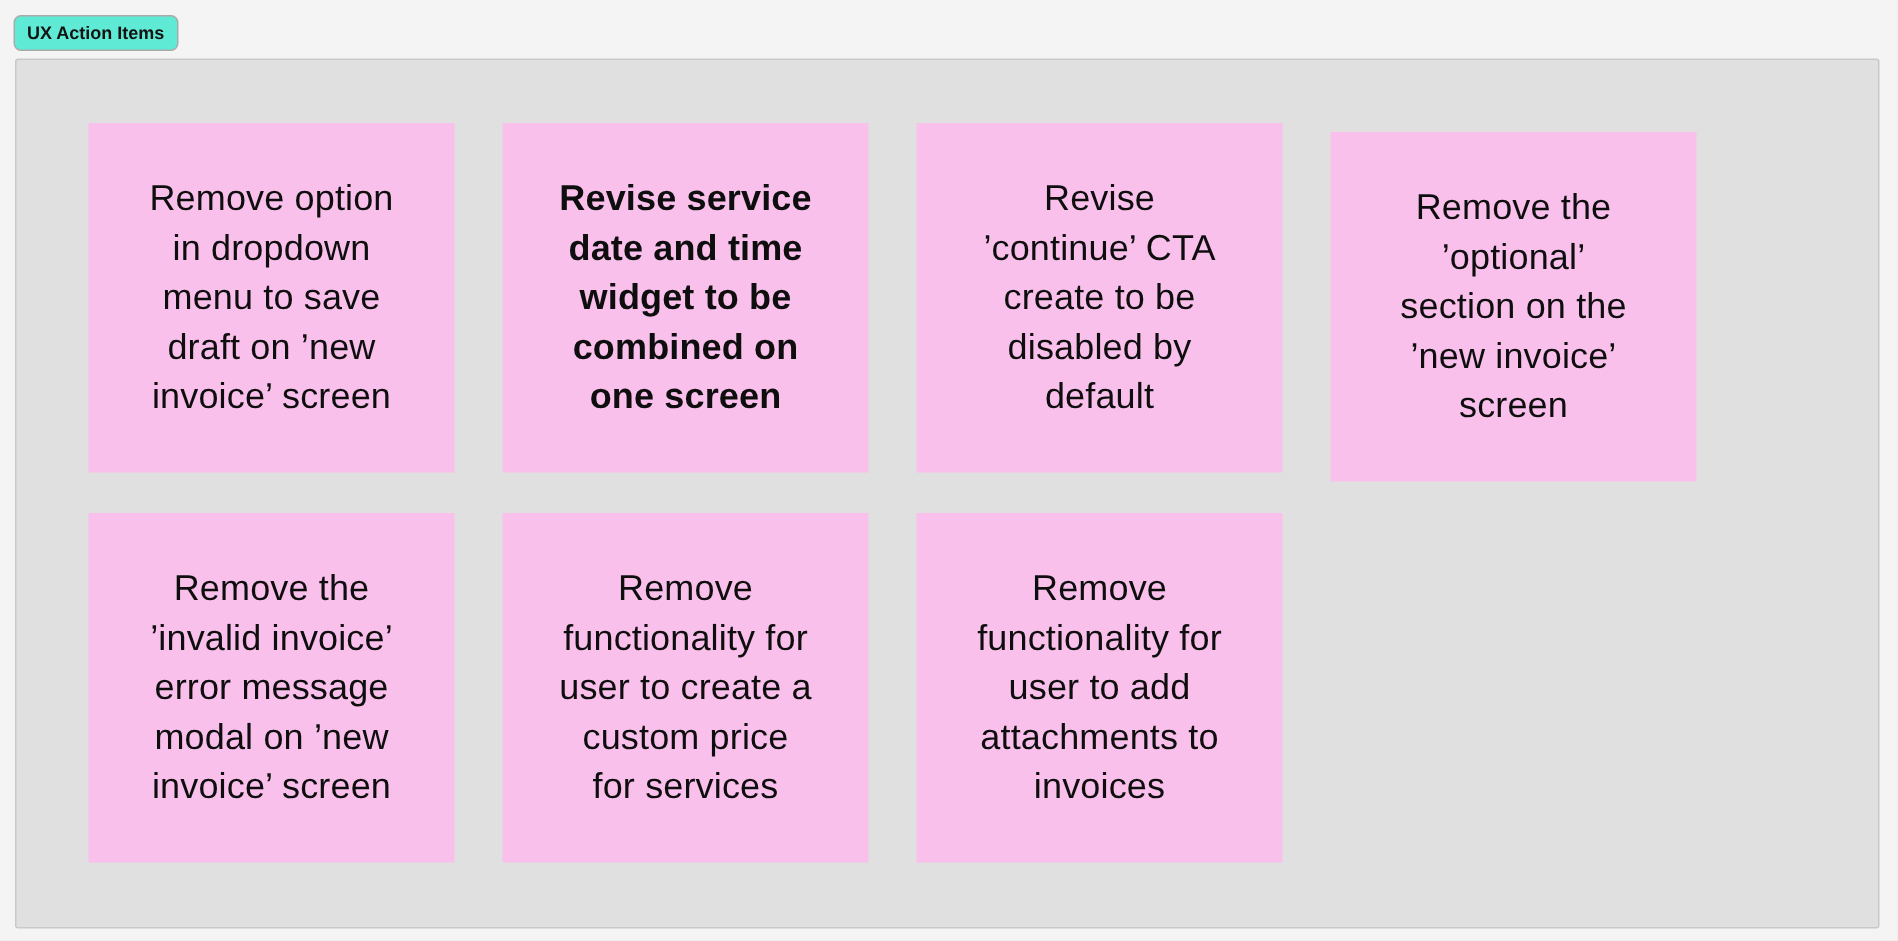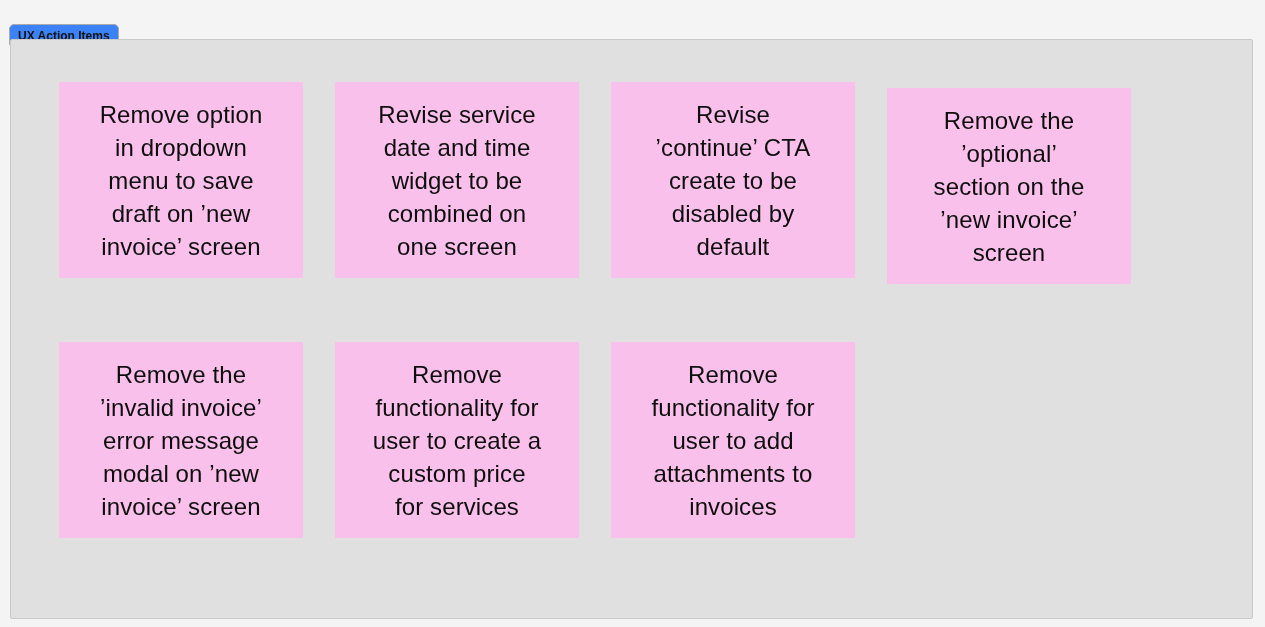--- a/index.html
+++ b/index.html
@@ -7,24 +7,24 @@
     width: 1265px;
     height: 627px;
     background: #f3f4f3;
     font-family: "Liberation Sans", sans-serif;
     overflow: hidden;
     position: relative;
   }
   .toolbar-button {
     position: absolute;
     left: 9px;
-    top: 24px;
+    top: 10px;
     height: 24px;
     padding: 0 8px;
-    background: #3b82f6;
+    background: #5eead4;
     border: 1px solid #a9aaa9;
     border-radius: 5px;
     font-family: "Liberation Sans", sans-serif;
     font-size: 12px;
     font-weight: bold;
     color: #121212;
     display: inline-flex;
     align-items: center;
     cursor: pointer;
   }
@@ -34,37 +34,37 @@
     top: 39px;
     width: 1243px;
     height: 580px;
     background: #e0e0e0;
     border: 1px solid #c9c9c9;
     border-radius: 2px;
   }
   .sticky-note {
     position: absolute;
     width: 244px;
-    height: 196px;
+    height: 233px;
     background: #fac0ec;
     display: flex;
     align-items: center;
     justify-content: center;
     text-align: center;
   }
   .sticky-note .note-text {
     font-size: 24px;
     line-height: 33px;
     color: #0e0e0e;
     white-space: pre-line;
     padding: 0 8px;
     letter-spacing: 0.1px;
   }
   .pos-1 { left: 48px;  top: 42px;  }
-  .pos-2 { left: 324px; top: 42px;  }
+  .pos-2 { left: 324px; top: 42px; font-weight: bold;  }
   .pos-3 { left: 600px; top: 42px;  }
   .pos-4 { left: 876px; top: 48px;  }
   .pos-5 { left: 48px;  top: 302px; }
   .pos-6 { left: 324px; top: 302px; }
   .pos-7 { left: 600px; top: 302px; }
 </style>
 </head>
 <body>
 
 <button class="toolbar-button">

